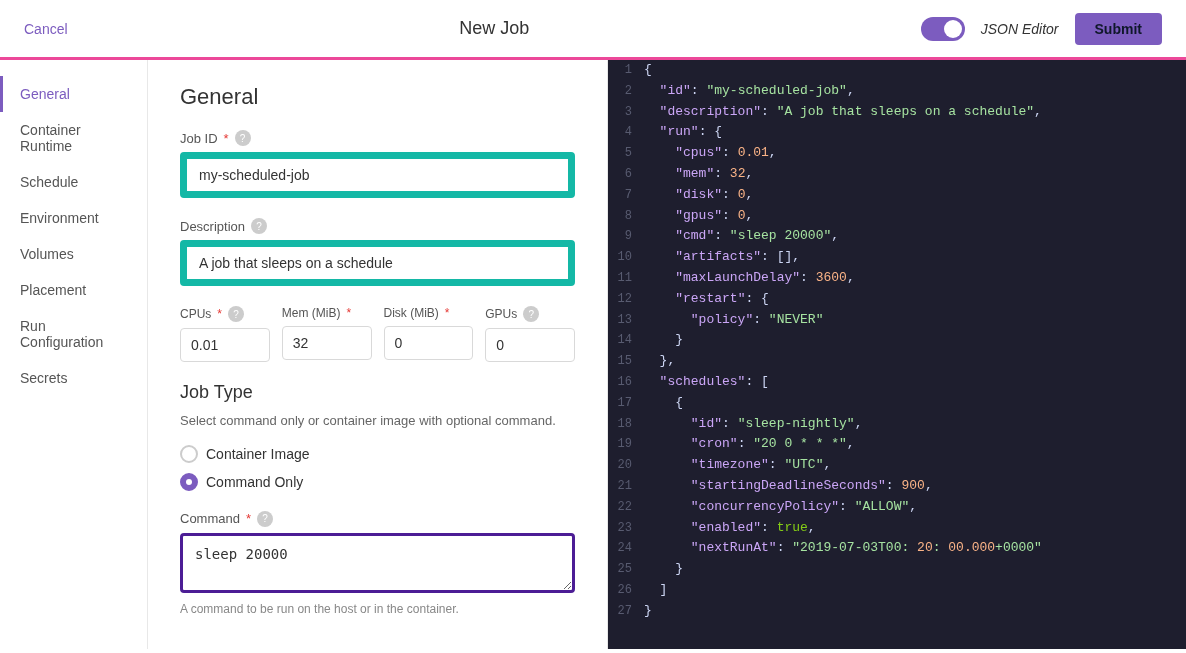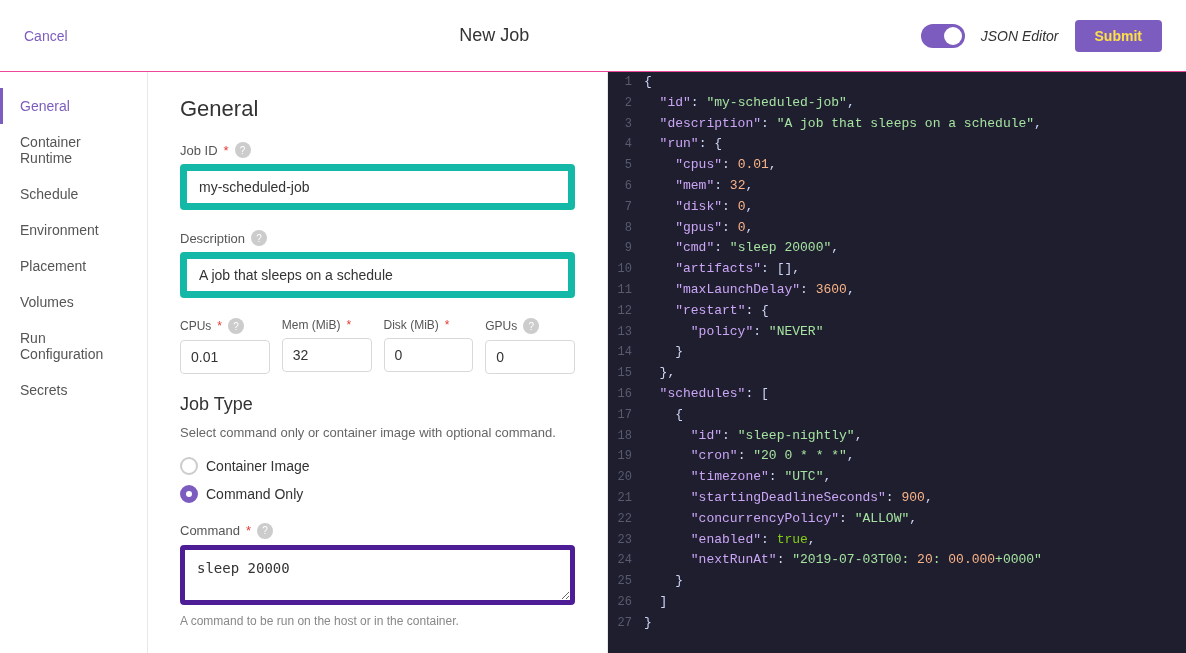--- a/index.html
+++ b/index.html
@@ -1,42 +1,42 @@
 <!DOCTYPE html>
 <html><head>
   <meta charset="utf-8">
   <style>
     * { box-sizing: border-box; margin: 0; padding: 0; }
     body { font-family: -apple-system, BlinkMacSystemFont, 'Segoe UI', sans-serif; font-size: 14px; background: #fff; color: #333; height: 653px; overflow: hidden; }
 
     
     .header {
       display: flex; align-items: center; justify-content: space-between;
-      padding: 0 24px; height: 72px; border-bottom: 1px solid #ec4899;
+      padding: 0 24px; height: 60px; border-bottom: 3px solid #ec4899;
       background: #fff;
     }
     .header-cancel { color: #7c5cbf; font-size: 14px; cursor: pointer; text-decoration: none; }
     .header-title { font-size: 18px; font-weight: 500; color: #333; }
     .header-right { display: flex; align-items: center; gap: 16px; }
     .json-editor-label { font-size: 14px; color: #333; font-style: italic; }
     .toggle-switch {
       position: relative; display: inline-block; width: 44px; height: 24px;
     }
     .toggle-switch input { opacity: 0; width: 0; height: 0; }
     .toggle-slider {
       position: absolute; cursor: pointer; top: 0; left: 0; right: 0; bottom: 0;
       background: #7c5cbf; border-radius: 24px; transition: 0.3s;
     }
     .toggle-slider:before {
       position: absolute; content: ''; height: 18px; width: 18px;
       left: 23px; bottom: 3px; background: white;
       border-radius: 50%; transition: 0.3s;
     }
     .submit-btn {
-      background: #7c5cbf; color: #fde047; border: none; padding: 8px 20px;
+      background: #7c5cbf; color: #0f172a; border: none; padding: 8px 20px;
       border-radius: 4px; font-size: 14px; font-weight: 600; cursor: pointer;
     }
 
     
     .main { display: flex; height: calc(653px - 64px); }
 
     
     .sidebar {
       width: 148px; padding: 16px 0; background: #fff;
       border-right: 1px solid #e8e8e8; flex-shrink: 0;
@@ -86,21 +86,21 @@
     .radio-circle {
       width: 18px; height: 18px; border-radius: 50%; border: 2px solid #ccc;
       display: flex; align-items: center; justify-content: center; flex-shrink: 0;
     }
     .radio-circle.selected { border-color: #7c5cbf; background: #7c5cbf; }
     .radio-circle.selected::after {
       content: ''; width: 6px; height: 6px; border-radius: 50%; background: white;
     }
     .command-hint { font-size: 12px; color: #888; margin-top: 6px; }
     .command-textarea {
-      width: 100%; padding: 10px 12px; border: 5px solid #4c1d95;
+      width: 100%; padding: 10px 12px; border: 3px solid #4c1d95;
       border-radius: 4px; font-size: 14px; color: #333;
       outline: none; resize: vertical; height: 60px; font-family: monospace;
     }
 
     
     .json-panel {
       flex: 1; background: #1e1e2e; color: #cdd6f4; font-family: 'Courier New', monospace;
       font-size: 13px; padding: 0; overflow-y: auto; line-height: 1.6;
     }
     .json-line {
@@ -133,22 +133,22 @@
   </div>
 </div>
 
 <div class="main">
 
   <nav class="sidebar">
     <div class="sidebar-item active">General</div>
     <div class="sidebar-item">Container Runtime</div>
     <div class="sidebar-item">Schedule</div>
     <div class="sidebar-item">Environment</div>
+    <div class="sidebar-item">Volumes</div>
     <div class="sidebar-item">Placement</div>
-    <div class="sidebar-item">Volumes</div>
     <div class="sidebar-item">Run Configuration</div>
     <div class="sidebar-item">Secrets</div>
   </nav>
 
   <div class="form-area">
     <h2 class="form-section-title">General</h2>
 
     <div class="field-group">
       <div class="field-label">
         <span>Job ID</span>

